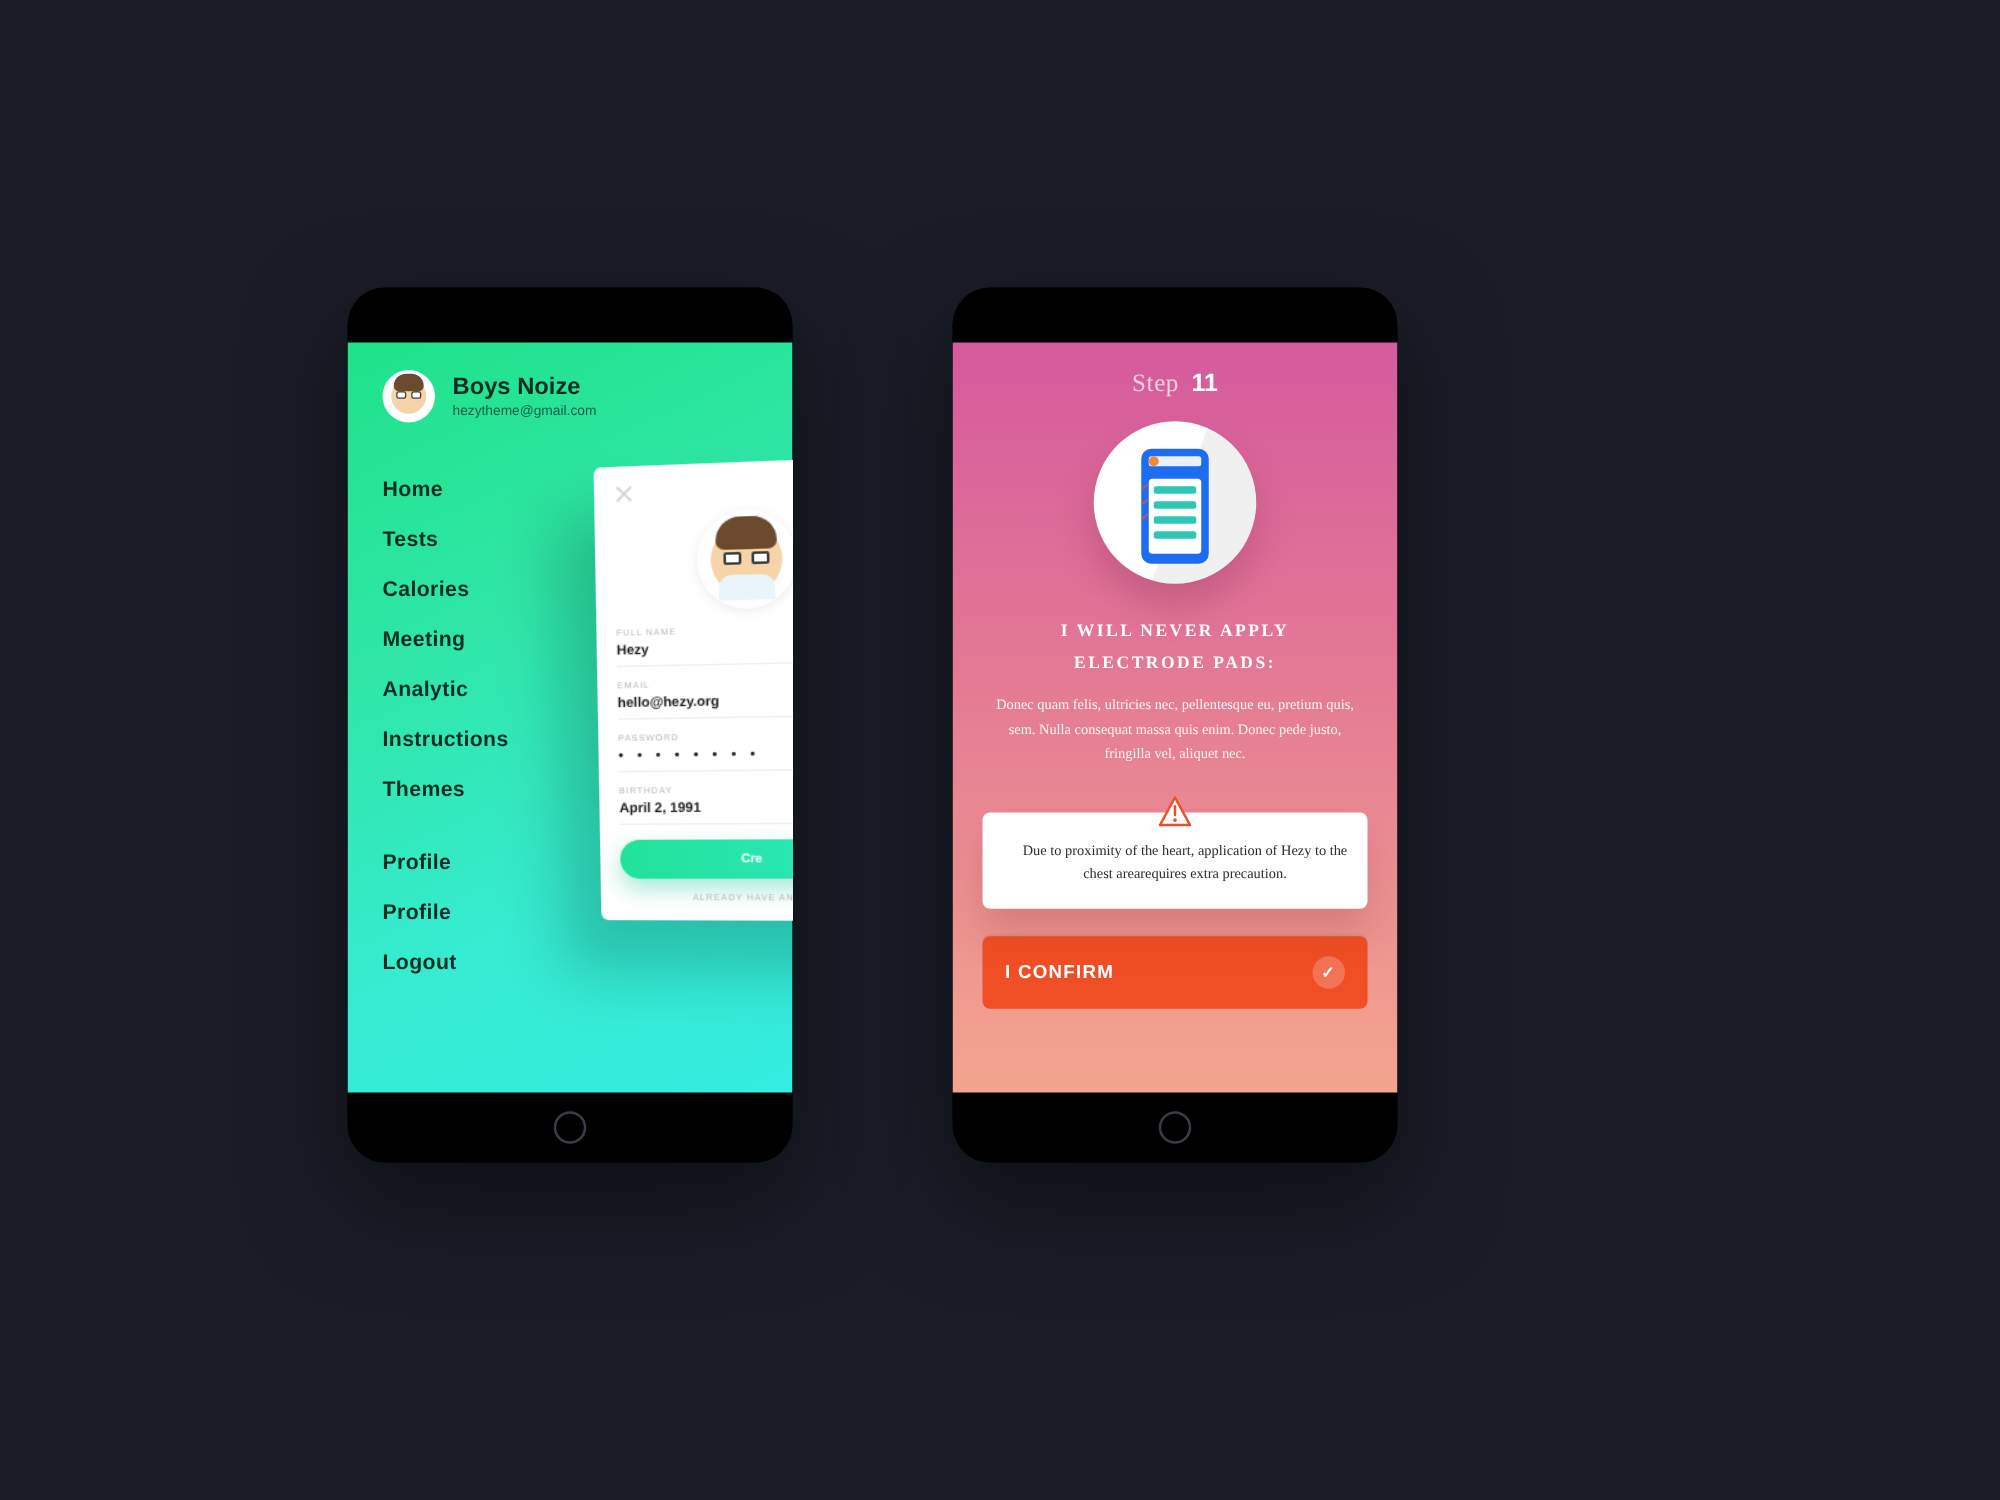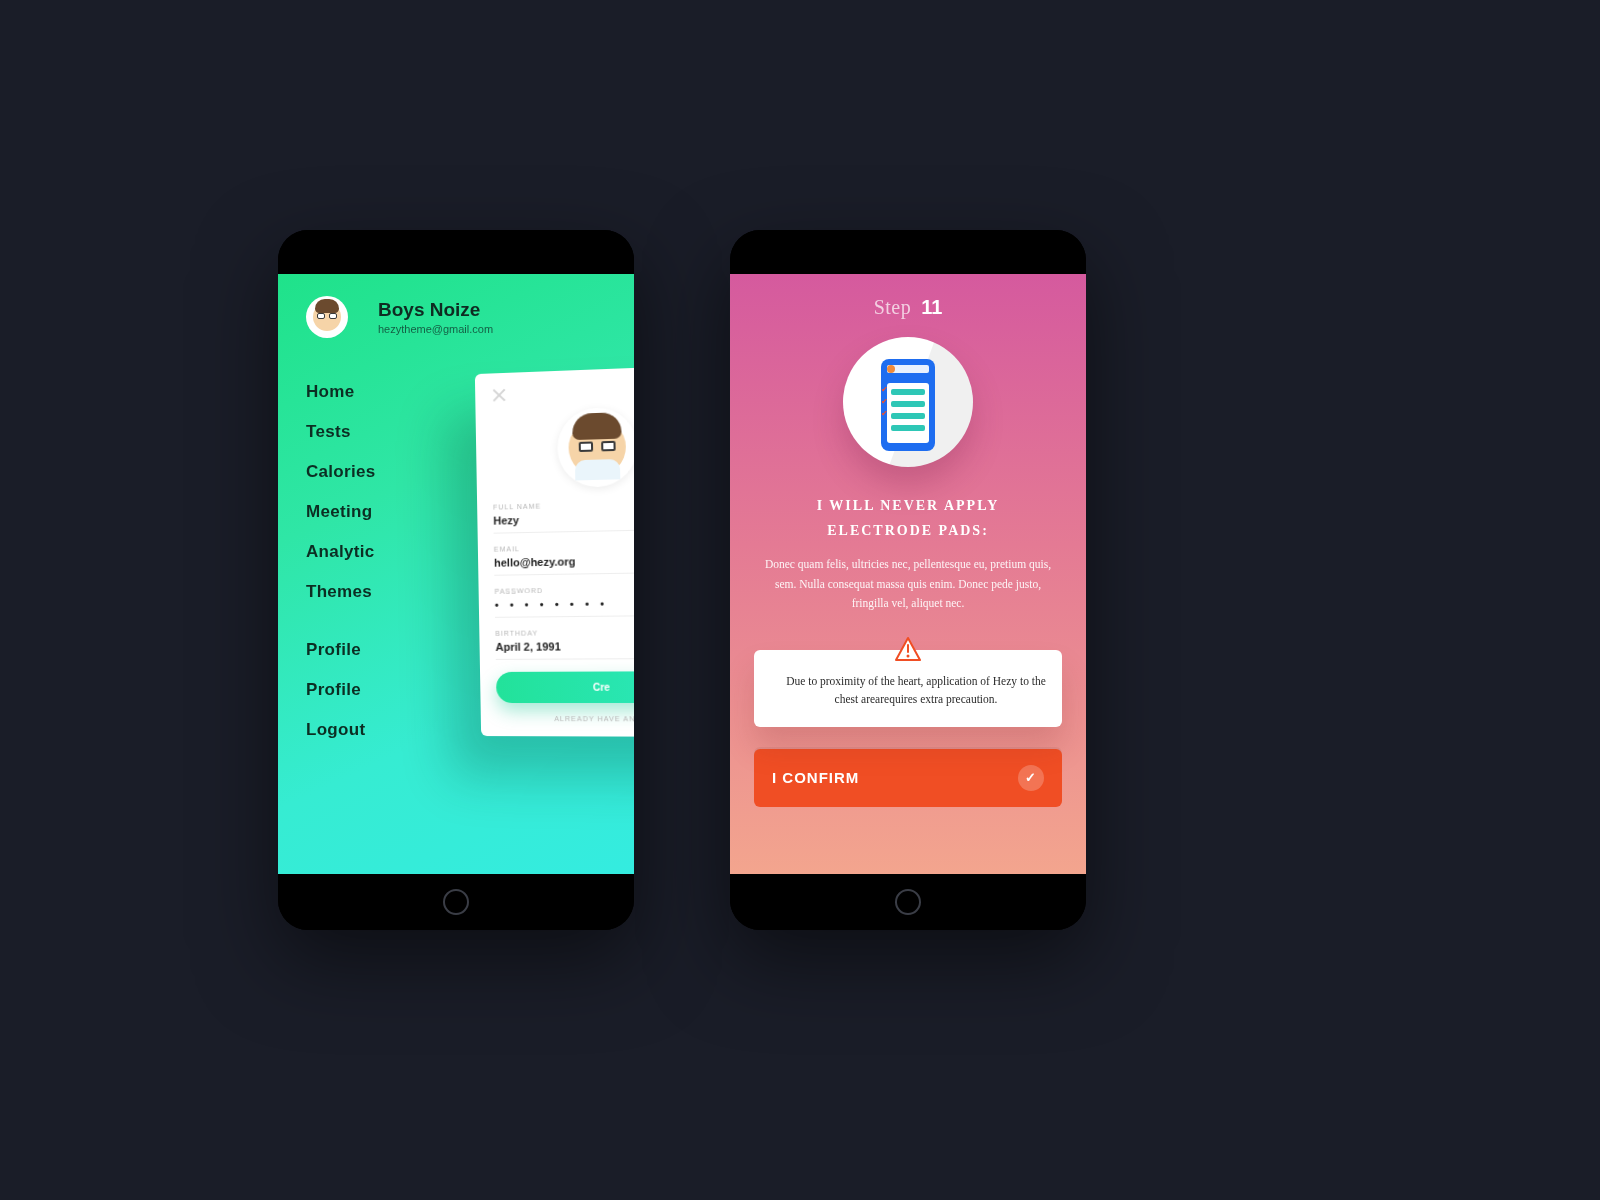--- a/index.html
+++ b/index.html
@@ -37,21 +37,21 @@
     height: 600px;
     overflow: hidden;
   }
 
   
   .phone1 { left: 278px; top: 230px; }
   .screen1 {
     background: linear-gradient(155deg, #1fe28a 0%, #2fe6a6 35%, #36ecd2 70%, #34ece0 100%);
     padding: 22px 28px 0 28px;
   }
-  .profile-row { display:flex; align-items:center; gap:30px; margin-bottom: 34px; }
+  .profile-row { display:flex; align-items:center; gap:14px; margin-bottom: 34px; }
   .avatar-small {
     width: 42px; height: 42px; border-radius: 50%; background:#fff;
     display:flex; align-items:center; justify-content:center; overflow:hidden;
     flex: 0 0 42px;
   }
   .avatar-face {
     width: 28px; height: 28px; border-radius:50%; background:#f6d4a8;
     position: relative;
   }
   .avatar-hair { position:absolute; top:-4px; left:2px; right:2px; height:14px; background:#6b4a2e; border-radius: 14px 14px 6px 6px; }
@@ -110,21 +110,21 @@
   .create-btn {
     margin-top: 6px;
     background: linear-gradient(90deg, #22e29a, #2de8bf);
     color:#fff; font-size:10px; font-weight:600;
     text-align:center; padding:10px 0; border-radius:20px;
     box-shadow: 0 8px 18px rgba(30,200,150,0.4);
   }
   .already { text-align:center; font-size:7px; letter-spacing:1px; color:#b7b7b7; text-transform:uppercase; margin-top:12px; }
 
   
-  .phone2 { left: 730px; top: 230px; }
+  .phone2 { left: 762px; top: 230px; }
   .screen2 {
     background: linear-gradient(180deg, #d55a9e 0%, #e47a94 45%, #f3a58e 100%);
     padding: 22px 20px 0 20px;
     color:#fff;
     text-align:center;
     font-family: Georgia, "Times New Roman", serif;
   }
   .step-line { font-size: 20px; margin-bottom: 18px; }
   .step-word { opacity:.7; font-weight:400; letter-spacing:.5px; }
   .step-num { font-weight:700; font-family: "Helvetica Neue", Arial, sans-serif; }
@@ -212,20 +212,21 @@
           <div class="profile-email">hezytheme@gmail.com</div>
         </div>
       </div>
 
       <ul class="menu">
         <li>Home</li>
         <li>Tests</li>
         <li>Calories</li>
         <li>Meeting</li>
         <li>Analytic</li>
+        <li>Instructions</li>
         <li>Themes</li>
         <li class="gap"></li>
         <li>Profile</li>
         <li>Profile</li>
         <li>Logout</li>
       </ul>
 
       <div class="signup-card">
         <div class="signup-top">
           <div class="close-x"></div>

